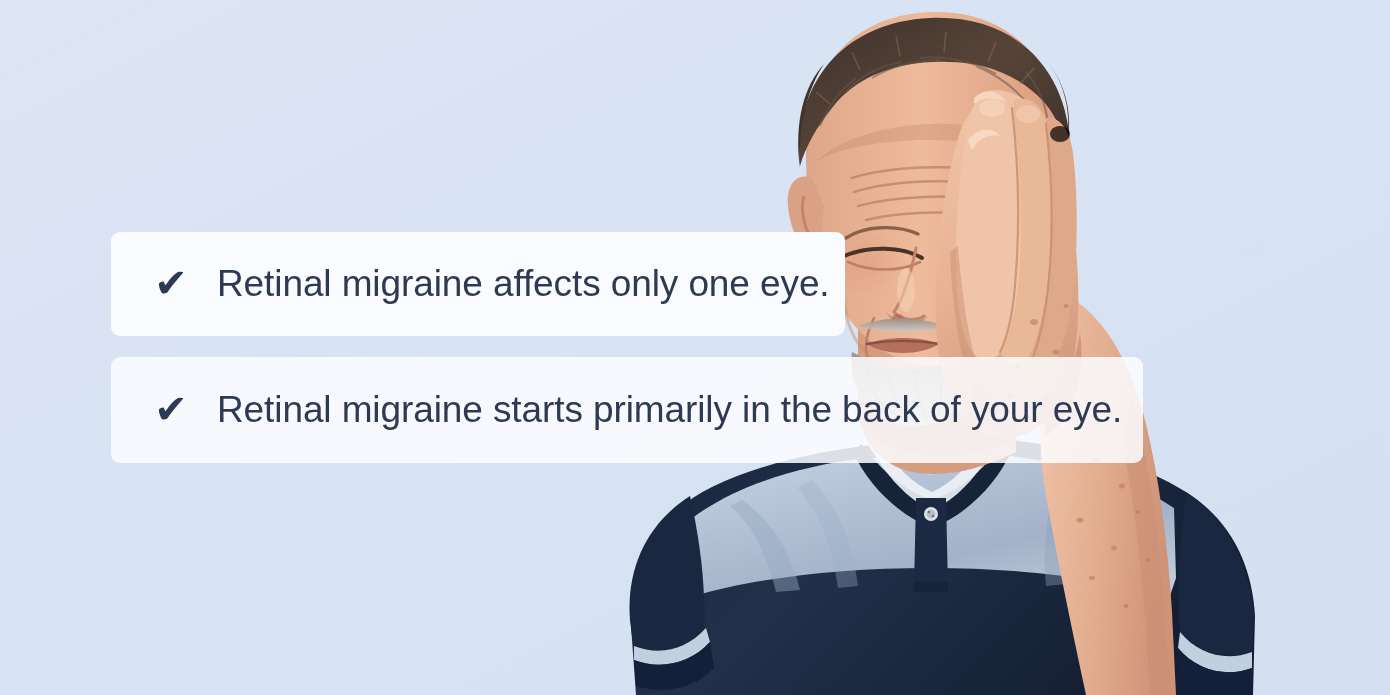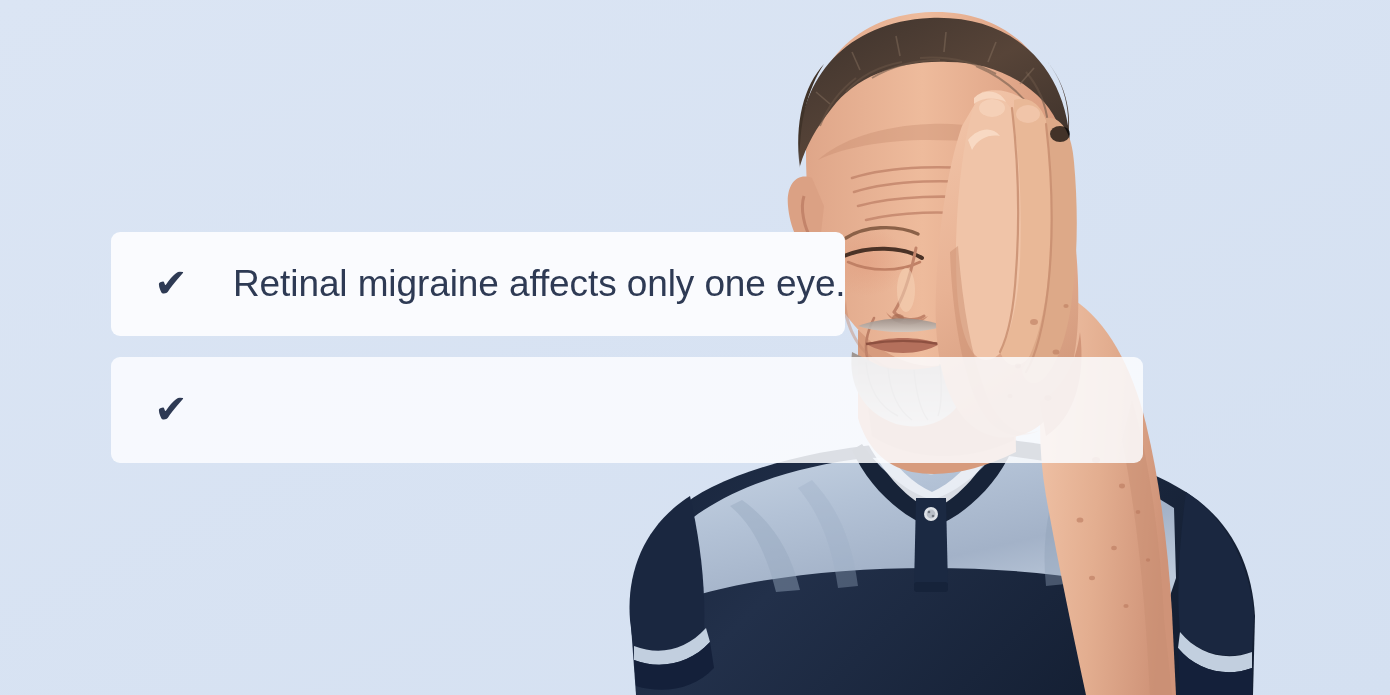--- a/index.html
+++ b/index.html
@@ -53,21 +53,21 @@
     color: #2e3a54;
     font-size: 40px;
     line-height: 1;
     text-align: center;
     font-family: "DejaVu Sans", sans-serif;
     font-weight: 700;
     position: relative;
     top: -1px;
   }
   .card-text {
-    margin-left: 40px;
+    margin-left: 24px;
     color: #2e3a54;
     font-size: 37px;
     line-height: 1.1;
     letter-spacing: -0.1px;
     white-space: nowrap;
     font-family: "Liberation Sans", sans-serif;
   }
 </style>
 </head>
 <body>
@@ -349,15 +349,16 @@
     </g>
   </svg>
 
   <div class="card" id="card-1">
     <span class="card-check">✔</span>
     <span class="card-text">Retinal migraine affects only one eye.</span>
   </div>
 
   <div class="card" id="card-2">
     <span class="card-check">✔</span>
+    <span class="card-text">Retinal migraine starts primarily in the back of your eye.</span>
   </div>
 
 </div>
 
 </body></html>

